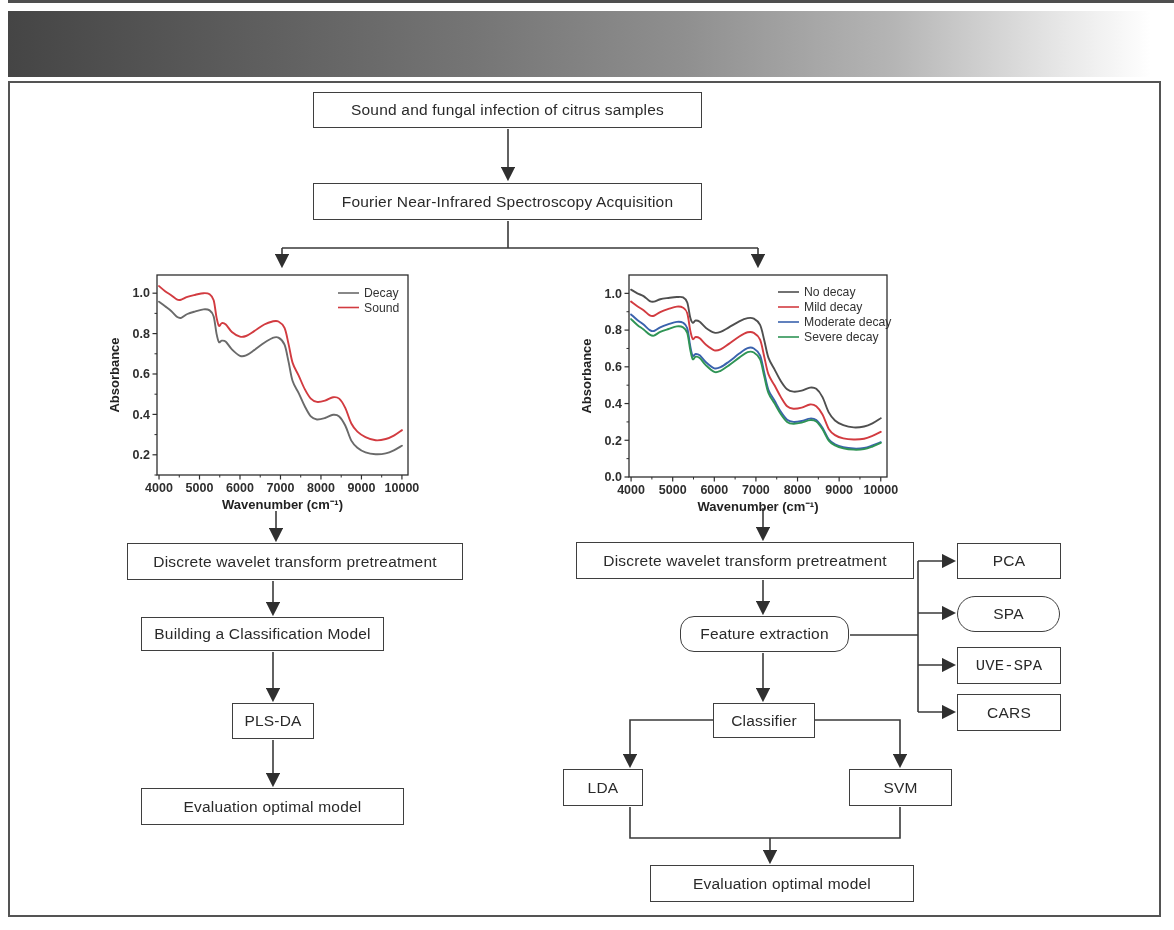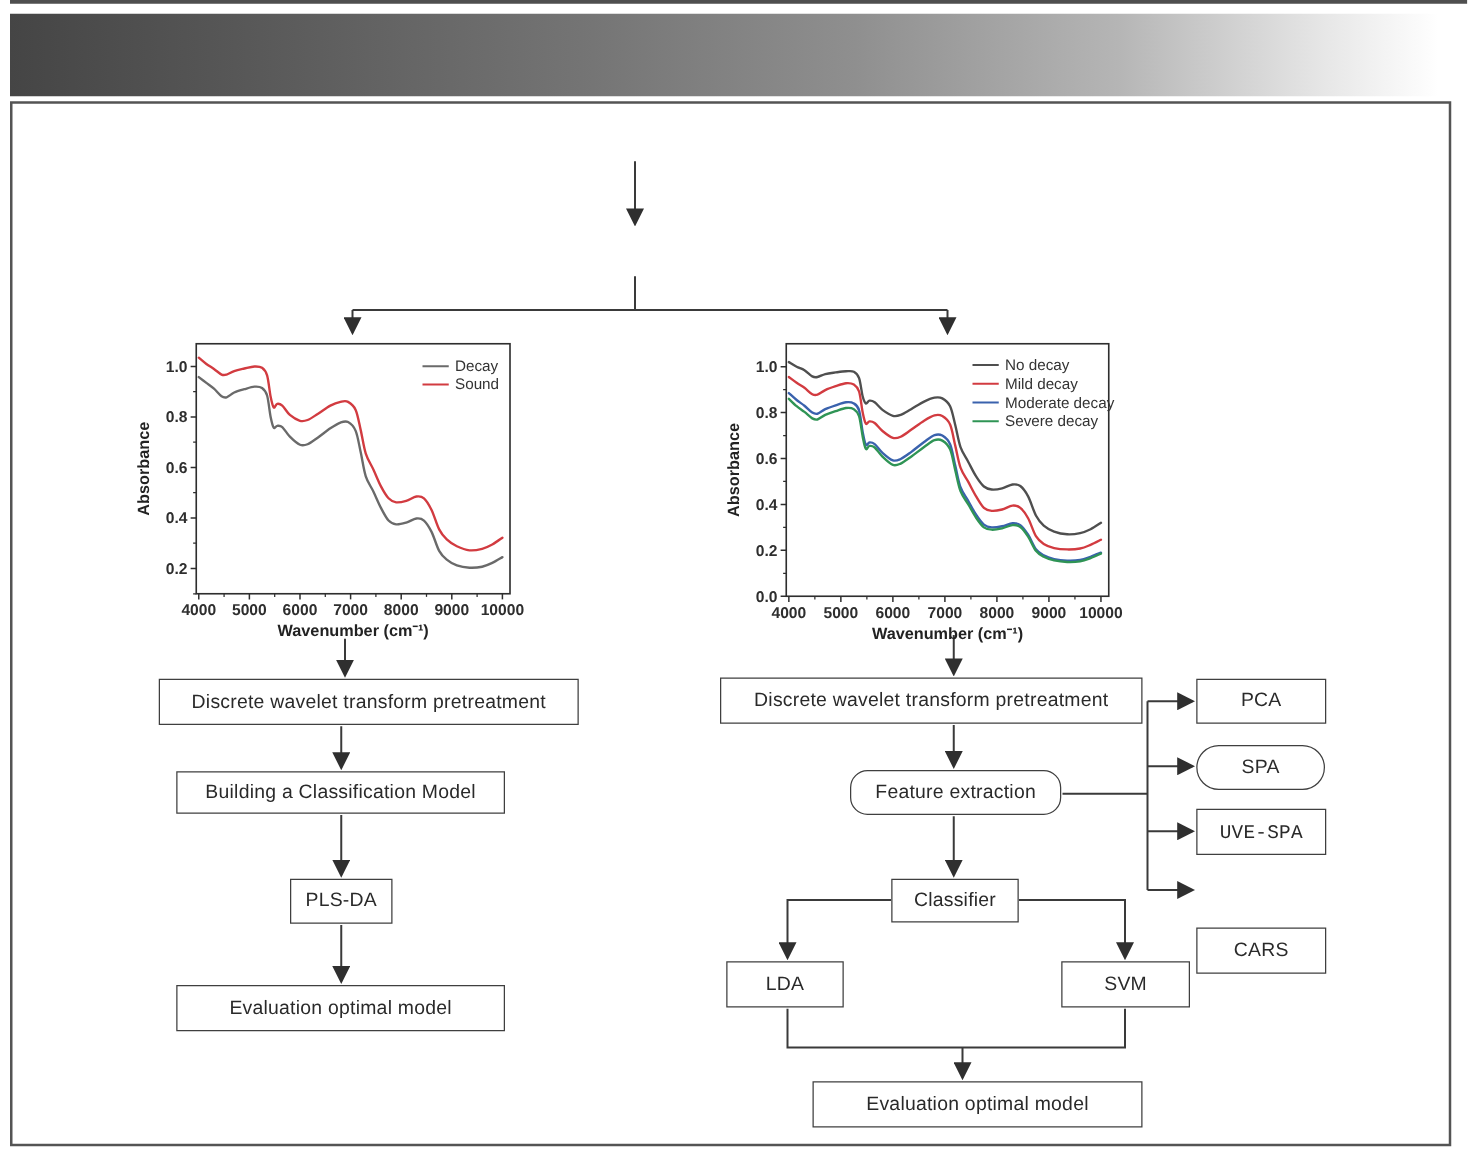--- a/index.html
+++ b/index.html
@@ -53,63 +53,69 @@
       <line x1="918" y1="665" x2="954" y2="665" marker-end="url(#ah)"></line>
       <line x1="918" y1="712" x2="954" y2="712" marker-end="url(#ah)"></line>
 
       <path d="M713 720 H630 V766" marker-end="url(#ah)"></path>
       <path d="M815 720 H900 V766" marker-end="url(#ah)"></path>
       <path d="M630 807 V838 H900 V807"></path>
       <line x1="770" y1="838" x2="770" y2="862" marker-end="url(#ah)"></line>
     </g>
   </svg>
 
+  <div class="node" style="left:313px;top:92px;width:389px;height:36px;">
+      <span>Sound and fungal infection of citrus samples</span>
+    </div>
+  <div class="node" style="left:313px;top:183px;width:389px;height:37px;">
+      <span>Fourier Near-Infrared Spectroscopy Acquisition</span>
+    </div>
 
   <div class="node" style="left:127px;top:543px;width:336px;height:37px;">
       <span>Discrete wavelet transform pretreatment</span>
     </div>
-  <div class="node" style="left:141px;top:617px;width:263px;height:34px;">
+  <div class="node" style="left:141px;top:617px;width:243px;height:34px;">
       <span>Building a Classification Model</span>
     </div>
   <div class="node" style="left:232px;top:703px;width:82px;height:36px;">
       <span>PLS-DA</span>
     </div>
   <div class="node" style="left:141px;top:788px;width:263px;height:37px;">
       <span>Evaluation optimal model</span>
     </div>
 
   <div class="node" style="left:576px;top:542px;width:338px;height:37px;">
       <span>Discrete wavelet transform pretreatment</span>
     </div>
   <div class="node" style="left:680px;top:616px;width:169px;height:36px;border-radius:14px;">
       <span>Feature extraction</span>
     </div>
   <div class="node" style="left:713px;top:703px;width:102px;height:35px;">
       <span>Classifier</span>
     </div>
-  <div class="node" style="left:581px;top:769px;width:94px;height:37px;">
+  <div class="node" style="left:563px;top:769px;width:80px;height:37px;">
       <span>LDA</span>
     </div>
   <div class="node" style="left:849px;top:769px;width:103px;height:37px;text-align:right;">
       <span>SVM</span>
     </div>
   <div class="node" style="left:650px;top:865px;width:264px;height:37px;">
       <span>Evaluation optimal model</span>
     </div>
 
   <div class="node" style="left:957px;top:543px;width:104px;height:36px;">
       <span>PCA</span>
     </div>
   <div class="node" style="left:957px;top:596px;width:103px;height:36px;border-radius:18px;">
       <span>SPA</span>
     </div>
   <div class="node" style="left:957px;top:647px;width:104px;height:37px;font-family:Liberation Mono, monospace;">
       <span>UVE-SPA</span>
     </div>
-  <div class="node" style="left:957px;top:694px;width:104px;height:37px;margin-top:48px;">
+  <div class="node" style="left:957px;top:694px;width:104px;height:37px;">
       <span>CARS</span>
     </div>
 
   <svg class="chart" id="chart-left" style="left:95px;top:260px;" width="350" height="260">
       <rect x="62" y="15" width="251" height="200" fill="none" stroke="#2e2e2e" stroke-width="1.3"></rect>
       <line x1="64.0241935483871" y1="215" x2="64.0241935483871" y2="219.5" stroke="#2e2e2e" stroke-width="1.2"></line>
       <text x="64.0241935483871" y="232" text-anchor="middle" font-size="12.5" font-weight="600" fill="#2e2e2e">4000</text>
       <line x1="104.50806451612902" y1="215" x2="104.50806451612902" y2="219.5" stroke="#2e2e2e" stroke-width="1.2"></line>
       <text x="104.50806451612902" y="232" text-anchor="middle" font-size="12.5" font-weight="600" fill="#2e2e2e">5000</text>
       <line x1="144.99193548387098" y1="215" x2="144.99193548387098" y2="219.5" stroke="#2e2e2e" stroke-width="1.2"></line>

